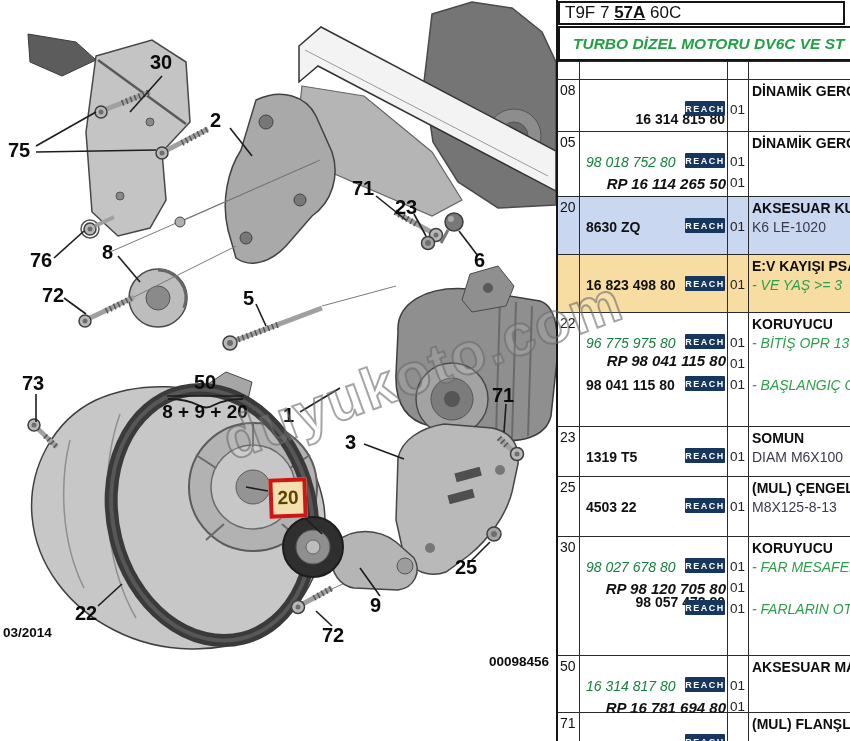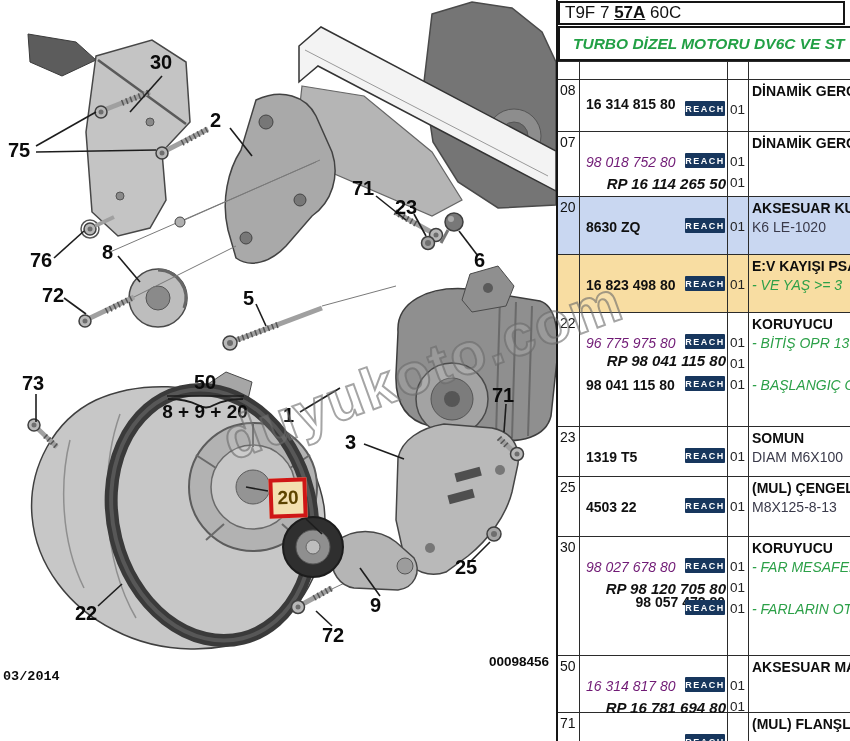--- a/index.html
+++ b/index.html
@@ -30,21 +30,21 @@
   .prow{position:relative;display:flex;border-bottom:1.5px solid #2b2b2b;box-sizing:border-box;}
   .bg-blue{background:#c9d7f1;}
   .bg-orange{background:#f8dda2;}
   .c-no{width:22px;border-right:1.4px solid #2b2b2b;font-size:14px;padding-top:2px;
         padding-left:2px;box-sizing:border-box;}
   .c-part{width:148px;border-right:1.4px solid #2b2b2b;position:relative;box-sizing:border-box;}
   .c-qty{width:21px;border-right:1.4px solid #2b2b2b;position:relative;box-sizing:border-box;}
   .c-desc{flex:1;position:relative;overflow:hidden;}
   .pline{position:absolute;left:6px;right:2px;font-size:14px;white-space:nowrap;}
   .pn-b{font-weight:bold;color:#111;}
-  .pn-g{font-style:italic;color:#701a75;}
+  .pn-g{font-style:italic;color:#15803d;}
   .pn-rp{font-weight:bold;font-style:italic;color:#111;text-align:right;left:0;right:1px;font-size:15px;}
   .qline{position:absolute;left:2px;font-size:13.5px;color:#222;}
   .dline{position:absolute;left:3px;right:0;font-size:14px;white-space:nowrap;}
   .t-bold{font-weight:bold;color:#0d0d0d;}
   .t-plain{color:#3a3a4a;}
   .t-green{font-style:italic;color:#2ca048;}
   .reach{position:absolute;right:2px;width:40px;text-align:center;background:#17365d;color:#fff;
          font-size:9px;font-weight:bold;letter-spacing:1.5px;padding:3px 0 2px 0;border-radius:1px;}
 </style>
 </head>
@@ -235,21 +235,21 @@
     <div class="callout" style="left:75px;top:603px;">22</div>
     <div class="callout" style="left:370px;top:595px;">9</div>
     <div class="callout" style="left:322px;top:625px;">72</div>
     <div class="callout" style="left:455px;top:557px;">25</div>
 
     <div class="group50" style="left:170px;top:372px;width:70px;font-size:20px;">50</div>
     <div class="group50" style="left:158px;top:402px;width:94px;font-size:19px;">8 + 9 + 20</div>
 
     <div class="hl-box">20</div>
 
-    <div class="diag-footer" style="left:3px;top:669px;font-family:Liberation Mono, monospace;">03/2014</div>
+    <div class="diag-footer" style="left:3px;top:625px;">03/2014</div>
     <div class="diag-footer" style="left:489px;top:654px;">00098456</div>
   </div>
 
   <div class="watermark">duyukoto.com</div>
 
   <div class="rpanel">
     <div class="code-box">
       <span>T9F 7 </span><span class="code-bold">57A</span><span> 60C</span>
     </div>
     <div class="title-box">
@@ -258,32 +258,32 @@
     <div class="ptable" id="ptable">
         <div class="prow" style="height: 18px;">
           <div class="c-no"></div>
           <div class="c-part"></div>
           <div class="c-qty"></div>
           <div class="c-desc"></div>
         </div>
         <div class="prow" style="height: 52px;">
           <div class="c-no">08</div>
           <div class="c-part">
-            <div class="pline pn-b" style="top: 16px;">16 314 815 80</div>
+            <div class="pline pn-b" style="top: 31px; text-align: right;">16 314 815 80</div>
             <div class="reach" style="top: 21px;">REACH</div>
           </div>
           <div class="c-qty">
             <div class="qline" style="top: 22px;">01</div>
           </div>
           <div class="c-desc">
             <div class="dline t-bold" style="top: 3px;">DİNAMİK GERGİ</div>
           </div>
         </div>
         <div class="prow" style="height: 65px;">
-          <div class="c-no">07</div>
+          <div class="c-no">05</div>
           <div class="c-part">
             <div class="pline pn-g" style="top: 22px;">98 018 752 80</div>
             <div class="reach" style="top: 21px;">REACH</div>
             <div class="pline pn-rp" style="top: 43px;">RP 16 114 265 50</div>
           </div>
           <div class="c-qty">
             <div class="qline" style="top: 22px;">01</div>
             <div class="qline" style="top: 43px;">01</div>
           </div>
           <div class="c-desc">

